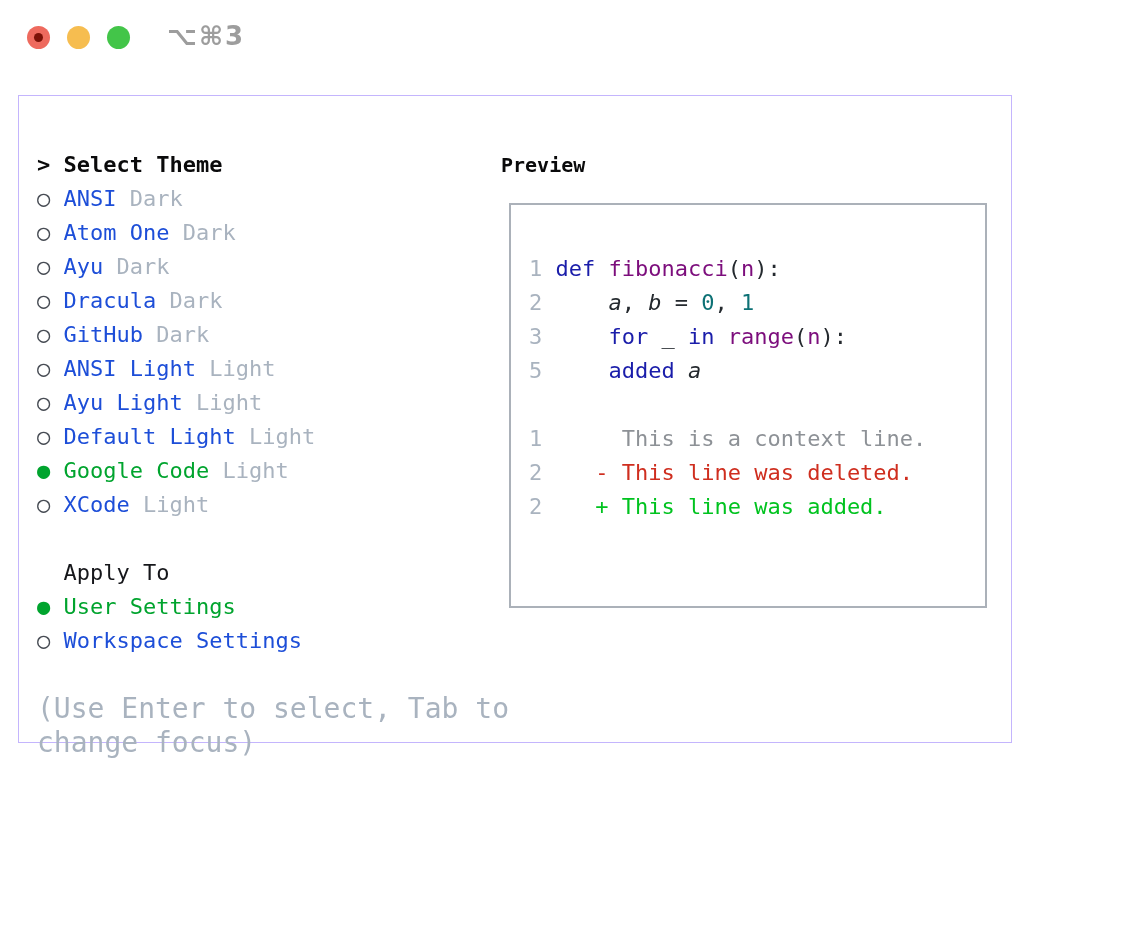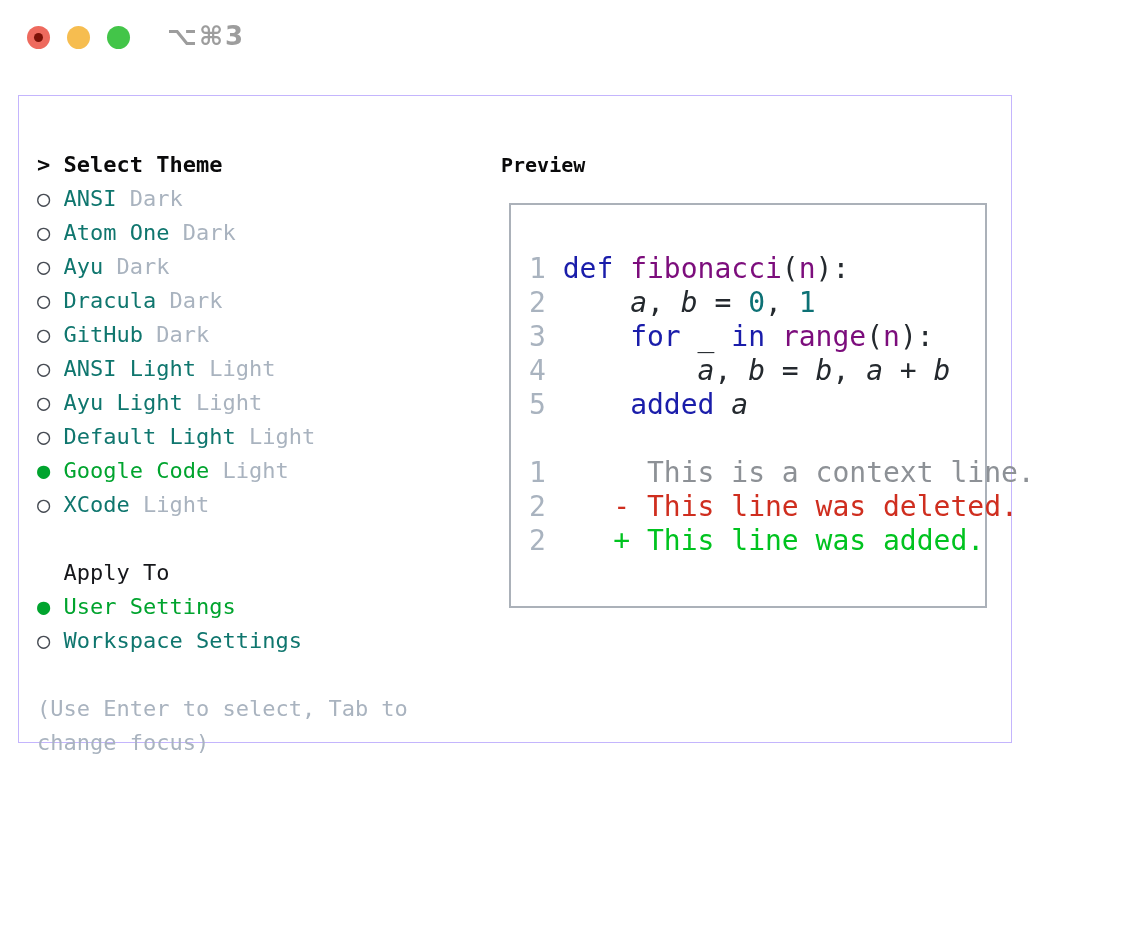--- a/index.html
+++ b/index.html
@@ -29,40 +29,40 @@
   
   .panel {
     position:absolute; left:18px; top:95px; width:994px; height:648px;
     box-sizing:border-box; border:1px solid #c4b5fd; border-radius:0; background:#fff;
   }
 
   
   .left-col { position:absolute; left:18px; top:52px; font-size:22px; line-height:34px; color:#3e434b; }
   .row { white-space:pre; }
   .mk { display:inline-block; width:2ch; color:#474c54; }
-  .thname { color:#0f766e; }
+  .thname { color:#1d4ed8; }
   .var { color:var(--dim); margin-left:1ch; }
   .row.sel .mk, .row.sel .thname { color:var(--green); }
   .hdr-row { font-weight:bold; color:#0a0a0b; }
   .hdr-row .mk { color:#0a0a0b; }
   .apply-hdr { color:#15161a; }
   .spacer { height:34px; }
-  .help { color:var(--dim); font-size:22px; line-height:34px; white-space:pre; }
+  .help { color:var(--dim); font-size:28px; line-height:34px; white-space:pre; }
 
   
   .preview-header {
     position:absolute; left:482px; top:52px;
     font-size:20px; line-height:34px; font-weight:bold; color:#0a0a0b;
   }
   .preview-box {
     position:absolute; left:490px; top:107px; width:478px; height:405px;
     box-sizing:border-box; border:2px solid #abb1b9; background:#fff;
     padding:47px 0 0 18px;
   }
-  .pline { white-space:pre; font-size:28px; line-height:34px; min-height:34px; }
+  .pline { white-space:pre; font-size:22px; line-height:34px; min-height:34px; }
   .ln    { display:inline-block; width:2ch; color:var(--ln); }
   .tk-pl  { color:#24292e; }
   .tk-kw  { color:var(--kw); }
   .tk-fn  { color:var(--fn); }
   .tk-nm  { color:var(--nteal); }
   .tk-vr  { color:#24292e; font-style:italic; }
   .tk-ctx { color:var(--ctx);text-align:right; }
   .tk-del { color:var(--del); }
   .tk-add { color:var(--add); }
 </style>
@@ -105,21 +105,20 @@
     <div class="spacer"></div>
     <div class="help">(Use Enter to select, Tab to</div>
     <div class="help">change focus)</div>
   </div>
 
   <div class="preview-header">Preview</div>
   <div class="preview-box" id="preview-code">
       <div class="pline"><span class="ln">1</span><span class="tk-kw">def</span><span class="tk-pl"> </span><span class="tk-fn">fibonacci</span><span class="tk-pl">(</span><span class="tk-fn">n</span><span class="tk-pl">):</span></div>
       <div class="pline"><span class="ln">2</span><span class="tk-pl">    </span><span class="tk-vr">a</span><span class="tk-pl">, </span><span class="tk-vr">b</span><span class="tk-pl"> = </span><span class="tk-nm">0</span><span class="tk-pl">, </span><span class="tk-nm">1</span></div>
       <div class="pline"><span class="ln">3</span><span class="tk-pl">    </span><span class="tk-kw">for</span><span class="tk-pl"> _ </span><span class="tk-kw">in</span><span class="tk-pl"> </span><span class="tk-fn">range</span><span class="tk-pl">(</span><span class="tk-fn">n</span><span class="tk-pl">):</span></div>
-      <div class="pline"><span class="ln">4</span><span class="tk-pl">        </span><span class="tk-vr">a</span><span class="tk-pl">, </span><span class="tk-vr">b</span><span class="tk-pl"> = </span><span class="tk-vr">b</span><span class="tk-pl">, </span><span class="tk-vr">a</span><span class="tk-pl"> + </span><span class="tk-vr">b</span></div>
       <div class="pline"><span class="ln">5</span><span class="tk-pl">    </span><span class="tk-kw">added</span><span class="tk-pl"> </span><span class="tk-vr">a</span></div>
       <div class="pline"><span class="ln"></span></div>
       <div class="pline"><span class="ln">1</span><span class="tk-ctx">     This is a context line.</span></div>
       <div class="pline"><span class="ln">2</span><span class="tk-del">   - This line was deleted.</span></div>
       <div class="pline"><span class="ln">2</span><span class="tk-add">   + This line was added.</span></div>
     </div>
 
 </div>
 
 </body></html>

